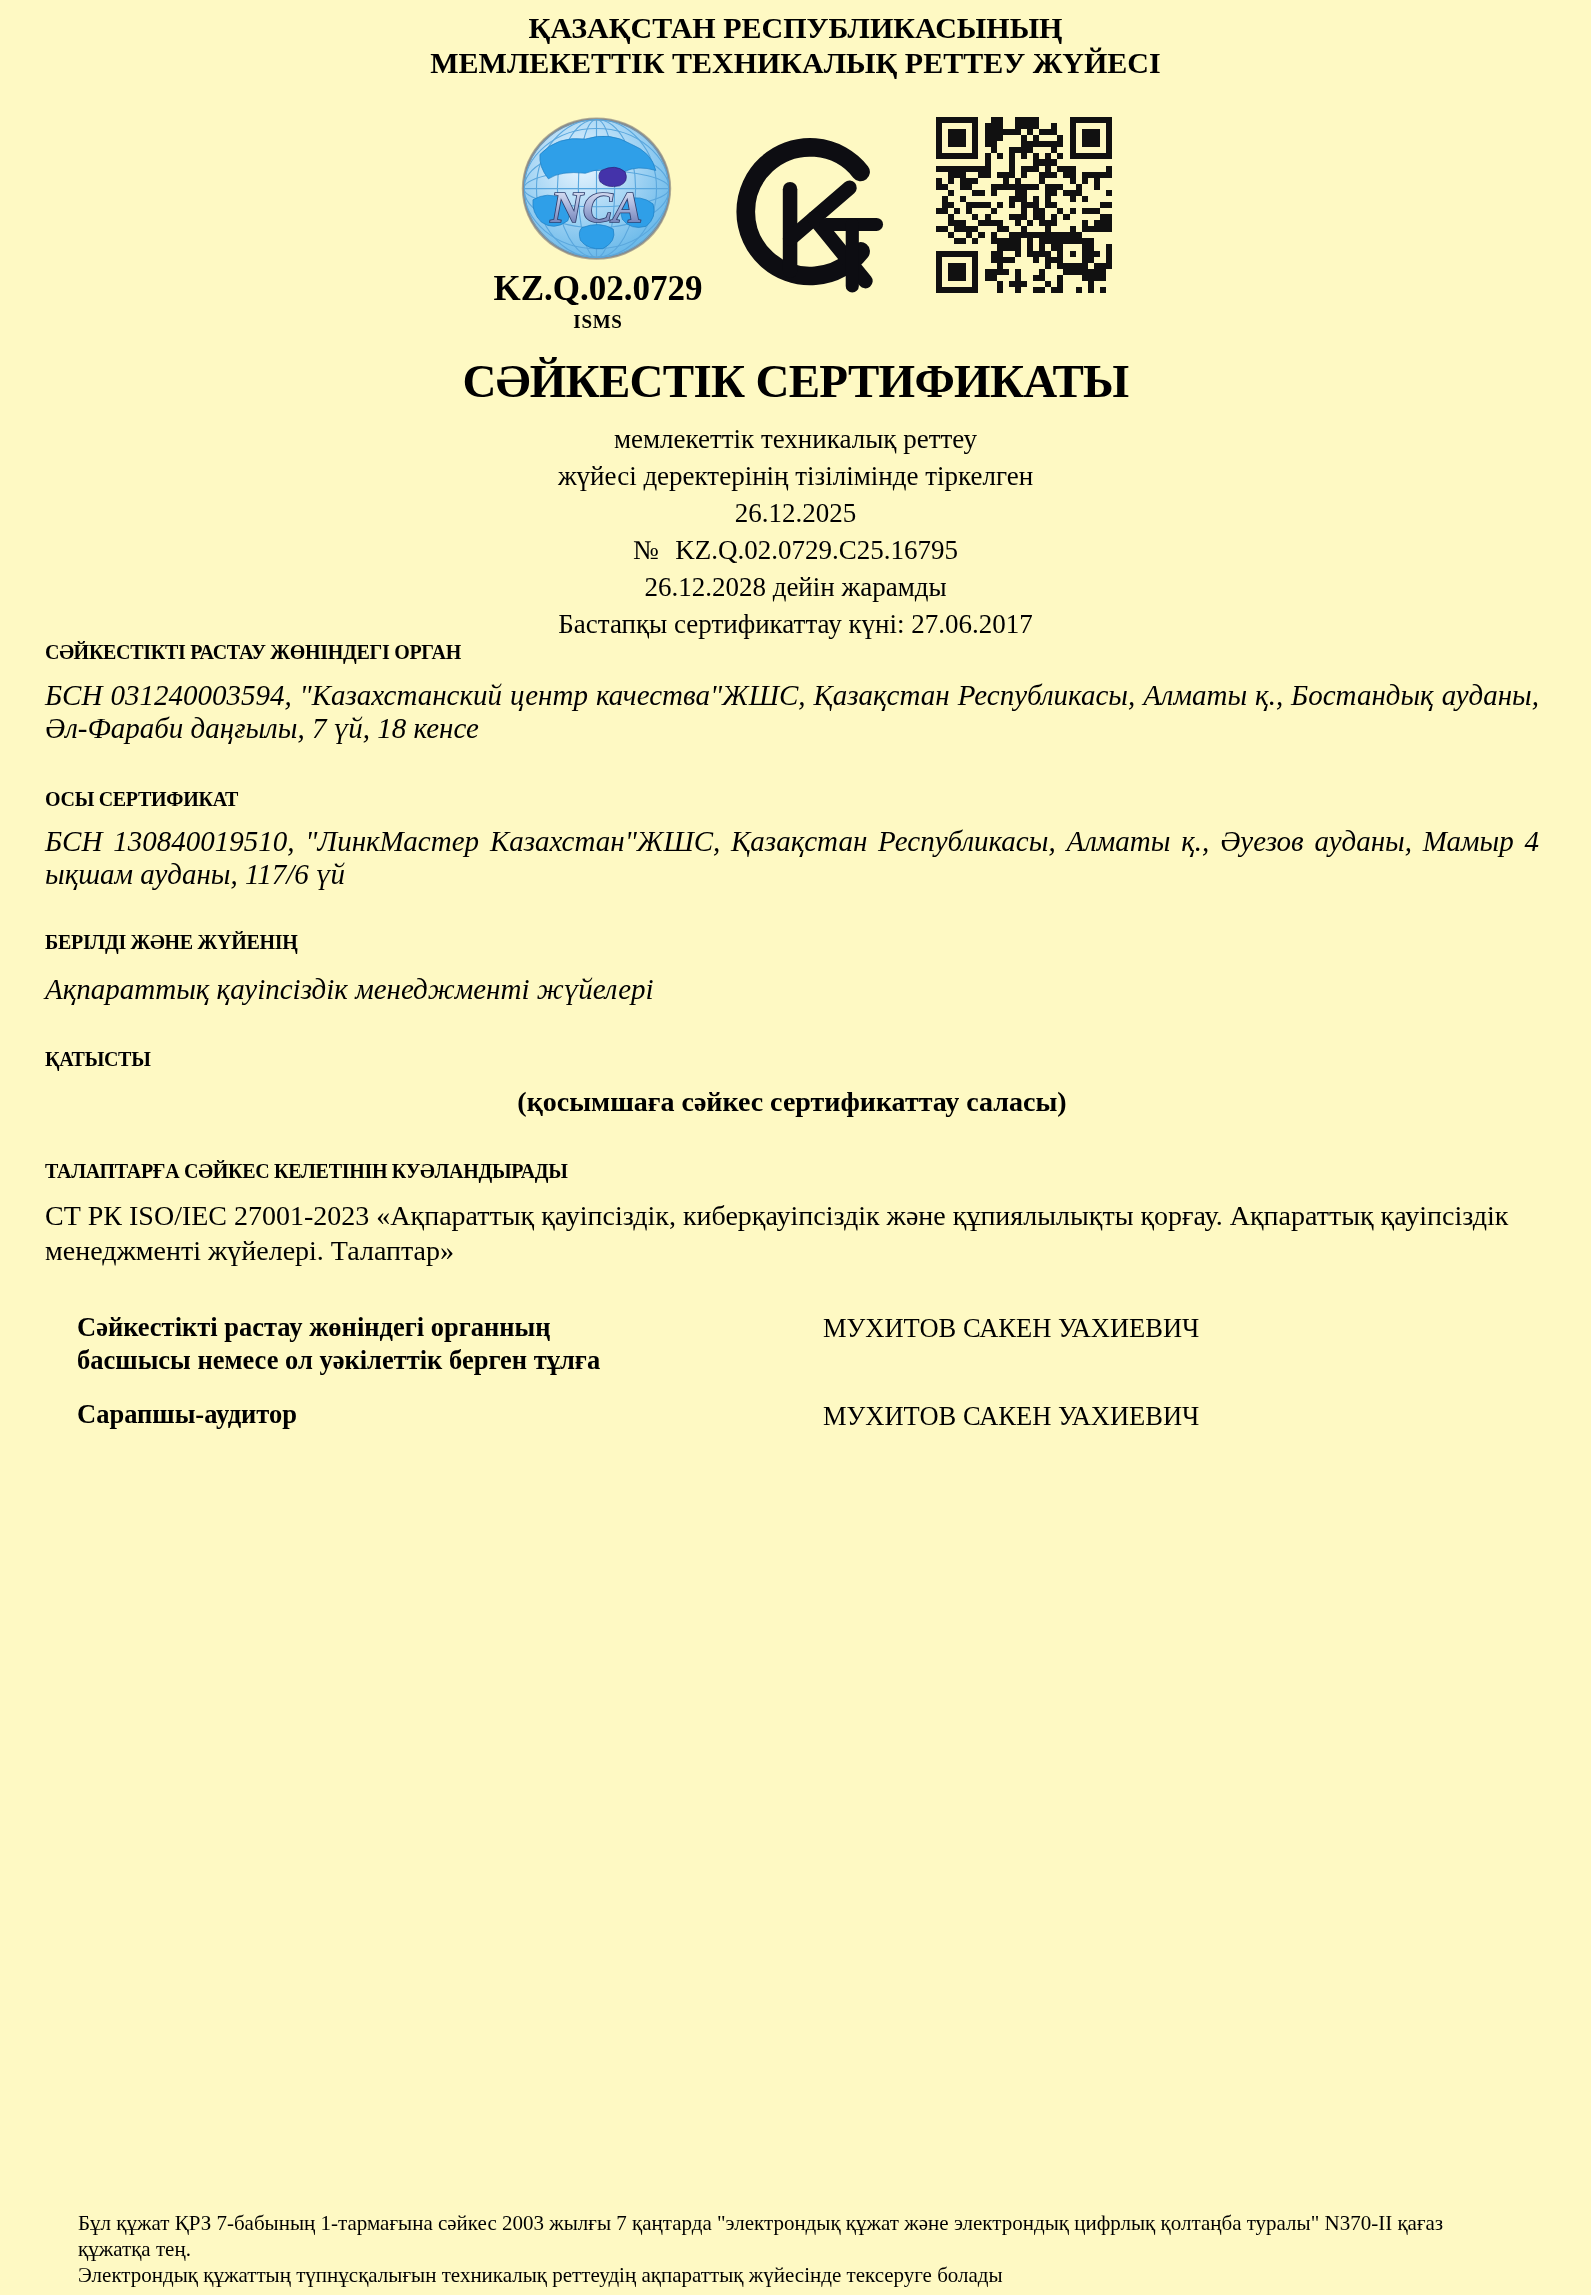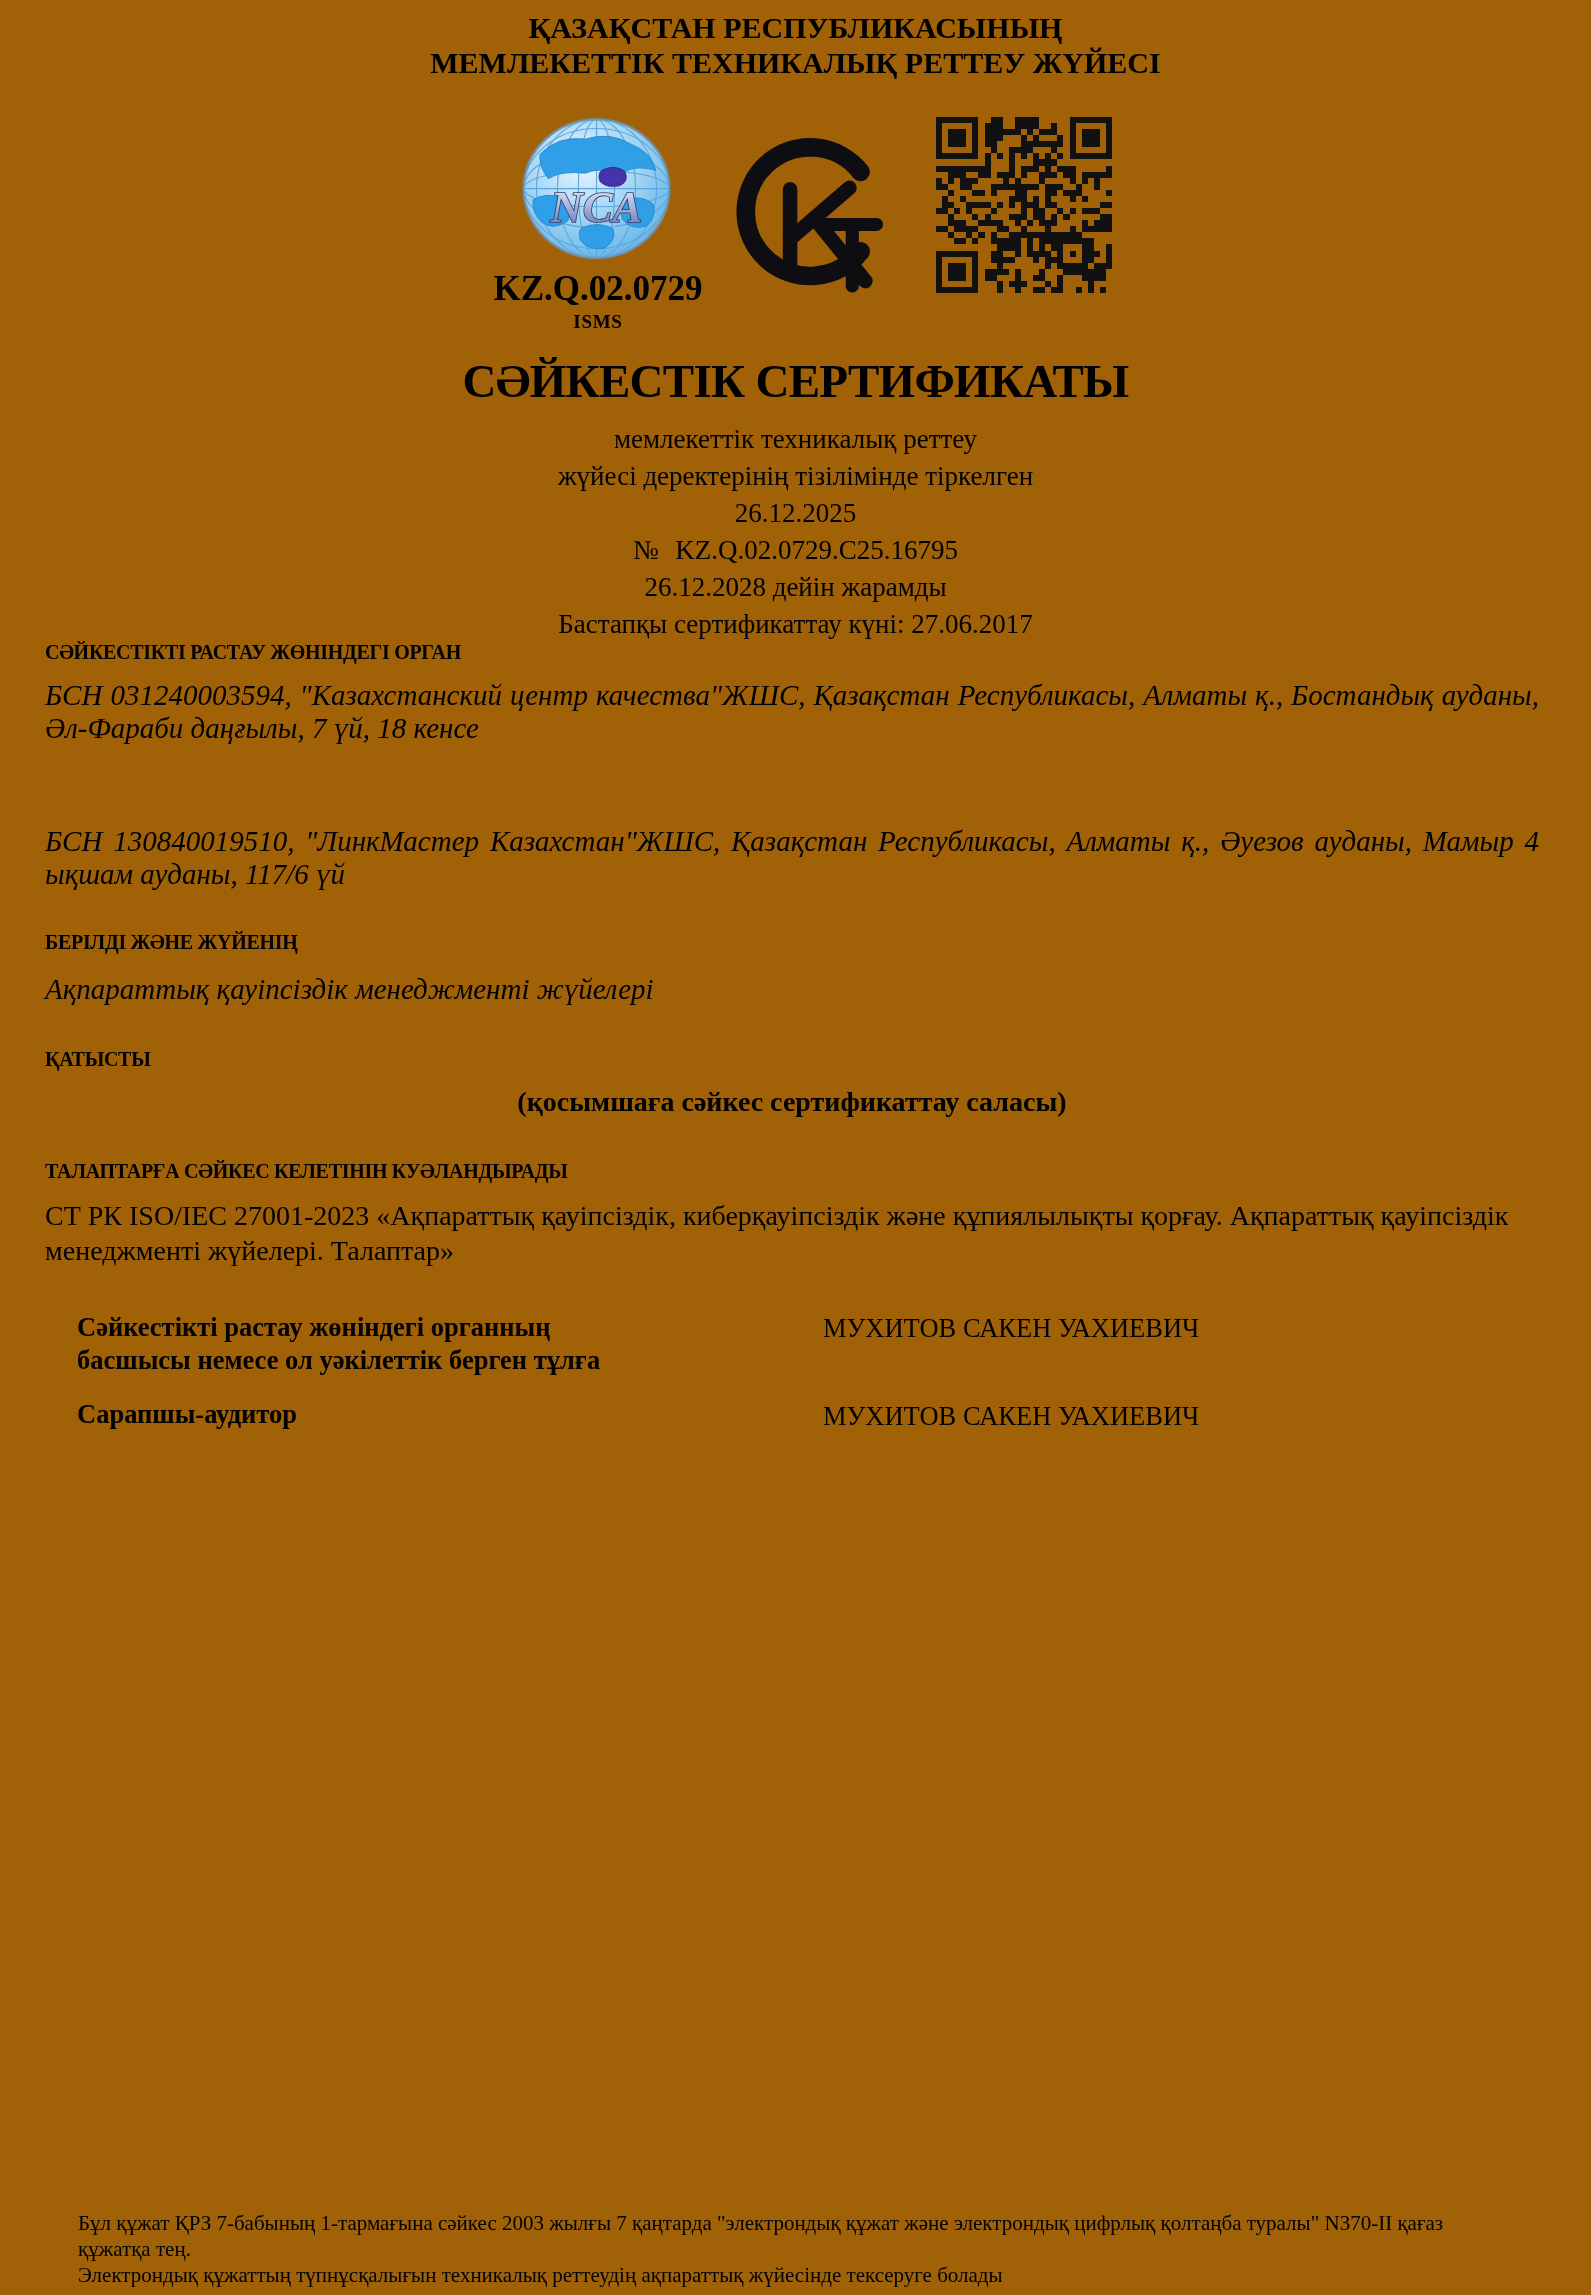--- a/index.html
+++ b/index.html
@@ -1,19 +1,19 @@
 <!DOCTYPE html>
 <html style="font-size:11px"><head>
 <meta charset="utf-8">
 <style>
   html,body{margin:0;padding:0;background:#ffffff;}
   #page{
     position:relative;
     width:1591px;height:2295px;
-    background:#a16207;
+    background:#fef9c3;
     color:#000;
     font-family:"Liberation Serif","DejaVu Serif",serif;
     overflow:hidden;
   }
   .abs{position:absolute;}
   .doc-header{top:9.8px;left:0;right:0;text-align:center;font-weight:bold;font-size:30px;line-height:35px;letter-spacing:0;}
   .acc-code{top:269px;left:441px;width:314px;text-align:center;font-weight:bold;font-size:35px;}
   .acc-scheme{top:311px;left:441px;width:314px;text-align:center;font-weight:bold;font-size:19px;letter-spacing:0.7px;}
   .cert-title{top:354px;left:0;right:0;text-align:center;font-weight:bold;font-size:47px;letter-spacing:-0.7px;}
   .reg-block{top:421px;left:0;right:0;text-align:center;font-size:27px;line-height:37px;}
@@ -543,20 +543,21 @@
     <div>
       <span>№</span><span class="numgap"></span><span>KZ.Q.02.0729.C25.16795</span>
     </div>
     <div>26.12.2028 дейін жарамды</div>
     <div>Бастапқы сертификаттау күні: 27.06.2017</div>
   </div>
 
   <div class="abs sec-h" style="top:641px;">СӘЙКЕСТІКТІ РАСТАУ ЖӨНІНДЕГІ ОРГАН</div>
   <div class="abs sec-p-italic" style="top:679px;">БСН 031240003594, "Казахстанский центр качества"ЖШС, Қазақстан Республикасы, Алматы қ., Бостандық ауданы, Әл-Фараби даңғылы, 7 үй, 18 кенсе</div>
 
+  <div class="abs sec-h" style="top:788px;">ОСЫ СЕРТИФИКАТ</div>
   <div class="abs sec-p-italic" style="top:825px;">БСН 130840019510, "ЛинкМастер Казахстан"ЖШС, Қазақстан Республикасы, Алматы қ., Әуезов ауданы, Мамыр 4 ықшам ауданы, 117/6 үй</div>
 
   <div class="abs sec-h" style="top:931px;">БЕРІЛДІ ЖӘНЕ ЖҮЙЕНІҢ</div>
   <div class="abs sec-p-italic noj" style="top:973px;">Ақпараттық қауіпсіздік менеджменті жүйелері</div>
 
   <div class="abs sec-h" style="top:1048px;">ҚАТЫСТЫ</div>
   <div class="abs sec-p-bold" style="top:1086px;text-align:center;">(қосымшаға сәйкес сертификаттау саласы)</div>
 
   <div class="abs sec-h" style="top:1160px;">ТАЛАПТАРҒА СӘЙКЕС КЕЛЕТІНІН КУӘЛАНДЫРАДЫ</div>
   <div class="abs sec-p" style="top:1198px;">СТ РК ISO/ІЕС 27001-2023 «Ақпараттық қауіпсіздік, киберқауіпсіздік және құпиялылықты қорғау. Ақпараттық қауіпсіздік менеджменті жүйелері. Талаптар»</div>

